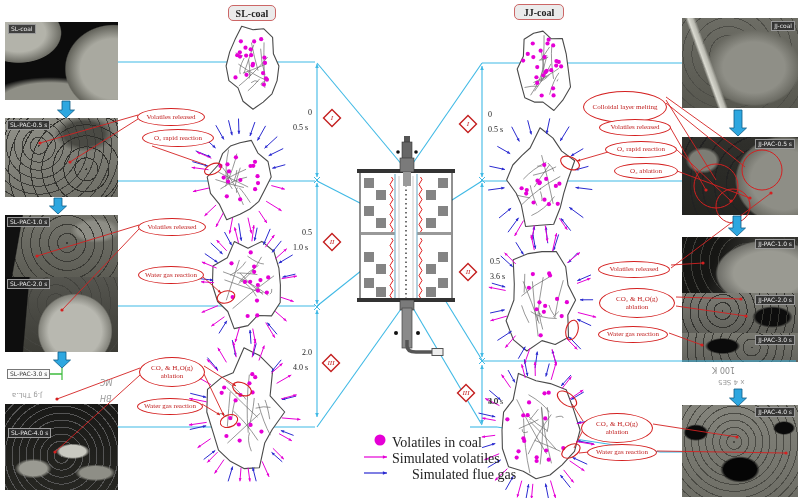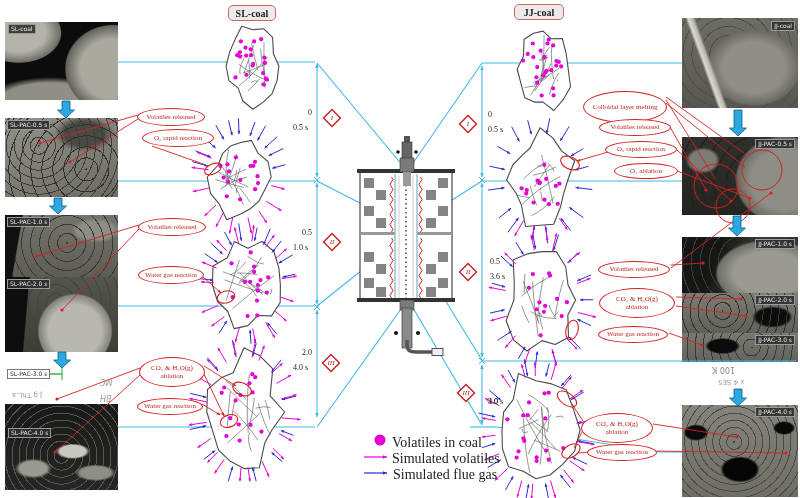--- a/index.html
+++ b/index.html
@@ -112,21 +112,21 @@
   #tl-l2a{left:286px;top:348px;} #tl-l2b{left:282px;top:363px;}
   #tl-r0a{left:488px;top:110px;} #tl-r0b{left:488px;top:125px;}
   #tl-r1a{left:490px;top:257px;} #tl-r1b{left:490px;top:272px;}
   #tl-r2a{left:488px;top:397px;} #tl-r2b{left:488px;top:397px;}
   .dnum{position:absolute;z-index:8;width:14px;height:14px;line-height:14px;text-align:center;
         color:#c42020;font-size:7px;font-style:italic;}
   #d-l1{left:325px;top:111px;} #d-l2{left:325px;top:235px;} #d-l3{left:324px;top:356px;}
   #d-r1{left:461px;top:117px;} #d-r2{left:461px;top:265px;} #d-r3{left:459px;top:386px;}
   
   .lgl{position:absolute;z-index:7;font-size:14px;color:#222;white-space:nowrap;font-family:Liberation Serif, serif;}
-  #lg1{left:392px;top:435px;} #lg2{left:392px;top:451px;} #lg3{left:393px;top:467px;}
+  #lg1{left:392px;top:435px;} #lg2{left:392px;top:451px;} #lg3{left:412px;top:467px;}
 </style>
 </head>
 <body>
 
 <div class="canvas">
 
   <div class="sem" id="sem-sl0"></div>
   <div class="sem" id="sem-sl05"></div>
   <div class="sem" id="sem-sl10"></div>
   <div class="sem" id="sem-sl20"></div>

